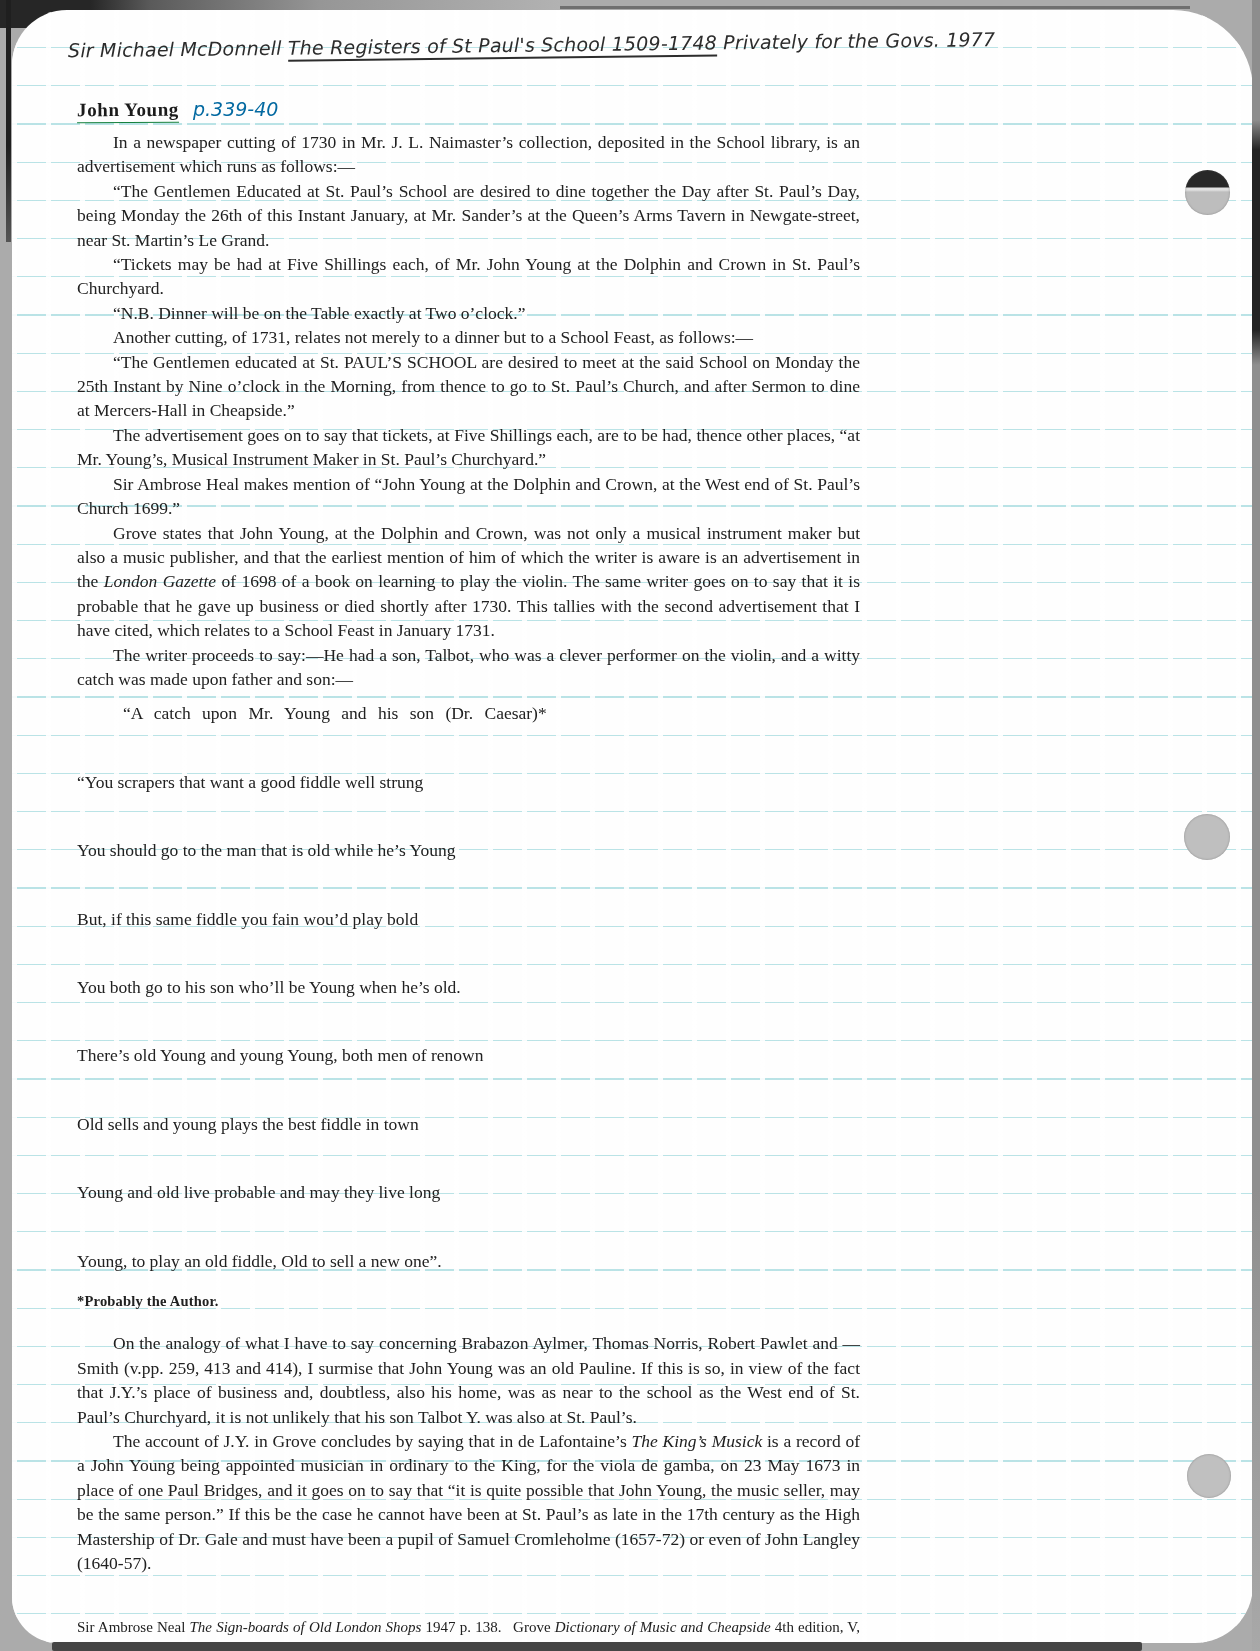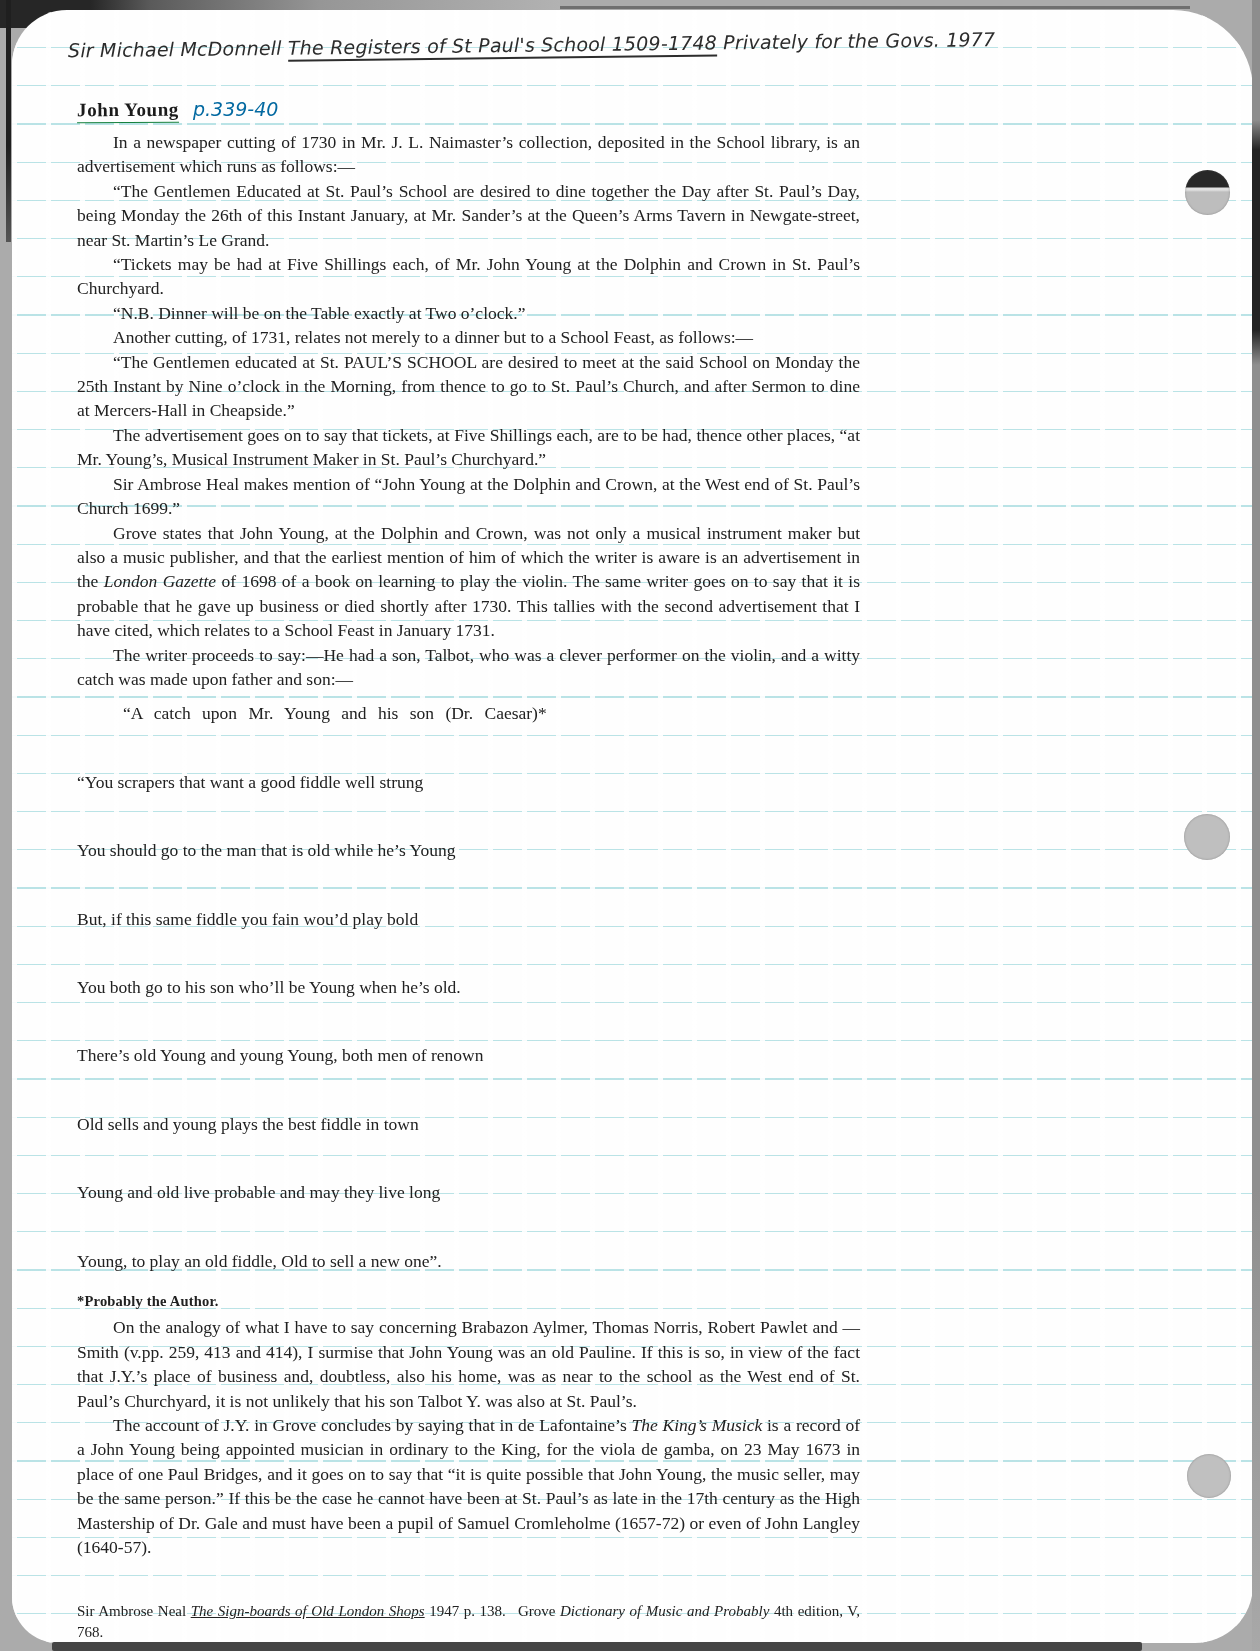--- a/index.html
+++ b/index.html
@@ -92,21 +92,21 @@
     font-size: 17.5px;
     line-height: 24.4px;
     color: #212121;
     text-align: justify;
   }
   .para { margin: 0; text-indent: 36px; }
   .catch-line { margin: 10px; text-indent: 36px; word-spacing: 7px; text-align: left; }
   .poem-line { text-align: left; margin-top: 44px; }
   .footnote {
     font-size: 14.5px; font-weight: 700; letter-spacing: 0.2px;
-    margin-top: 16px; margin-bottom: 2px; text-align: left;
+    margin-top: 16px; margin-bottom: 18px; text-align: left;
   }
   .citation { margin: 42px 0 0 0; font-size: 15px; line-height: 20.5px; text-align: justify; }
 
   
   .hole { position: absolute; border-radius: 50%; z-index: 3; box-shadow: inset 0 0 2px rgba(90,90,90,0.6); }
   .hole-1 {
     left: 1185px; top: 170px; width: 45px; height: 45px;
     background: linear-gradient(180deg, #282828 0 17px, #e0e0e0 18px 20px, #bdbdbd 22px 100%);
   }
   .hole-2 { left: 1184px; top: 814px; width: 46px; height: 46px; background: #bfbfbf; }
@@ -153,21 +153,21 @@
         <div class="poem-line">There’s old Young and young Young, both men of renown</div>
         <div class="poem-line">Old sells and young plays the best fiddle in town</div>
         <div class="poem-line">Young and old live probable and may they live long</div>
         <div class="poem-line">Young, to play an old fiddle, Old to sell a new one”.</div>
 
         <div class="footnote">*Probably the Author.</div>
 
         <p class="para"><span>On the analogy of what I have to say concerning Brabazon Aylmer, Thomas Norris, Robert Pawlet and — Smith (v.pp. 259, 413 and 414), I surmise that John Young was an old Pauline. If this is so, in view of the fact that J.Y.’s place of business and, doubtless, also his home, was as near to the school as the West end of St. Paul’s Churchyard, it is not unlikely that his son Talbot Y. was also at St. Paul’s.</span></p>
         <p class="para"><span>The account of J.Y. in Grove concludes by saying that in de Lafontaine’s </span><span style="font-style: italic;">The King’s Musick</span><span> is a record of a John Young being appointed musician in ordinary to the King, for the viola de gamba, on 23 May 1673 in place of one Paul Bridges, and it goes on to say that “it is quite possible that John Young, the music seller, may be the same person.” If this be the case he cannot have been at St. Paul’s as late in the 17th century as the High Mastership of Dr. Gale and must have been a pupil of Samuel Cromleholme (1657-72) or even of John Langley (1640-57).</span></p>
 
-        <p class="citation"><span>Sir Ambrose Neal </span><span style="font-style: italic; text-decoration: underline;">The Sign-boards of Old London Shops</span><span> 1947 p. 138.  Grove </span><span style="font-style: italic;">Dictionary of Music and Probably</span><span> 4th edition, V, 768.</span></p>
+        <p class="citation"><span>Sir Ambrose Neal </span><span style="font-style: italic;">The Sign-boards of Old London Shops</span><span> 1947 p. 138.  Grove </span><span style="font-style: italic;">Dictionary of Music and Cheapside</span><span> 4th edition, V, 768.</span></p>
       </div>
 
     </div>
   </div>
 
   <div class="left-line"></div>
   <div class="right-strip"></div>
   <div class="bottom-strip"></div>
 
   <div class="hole hole-1"></div>

